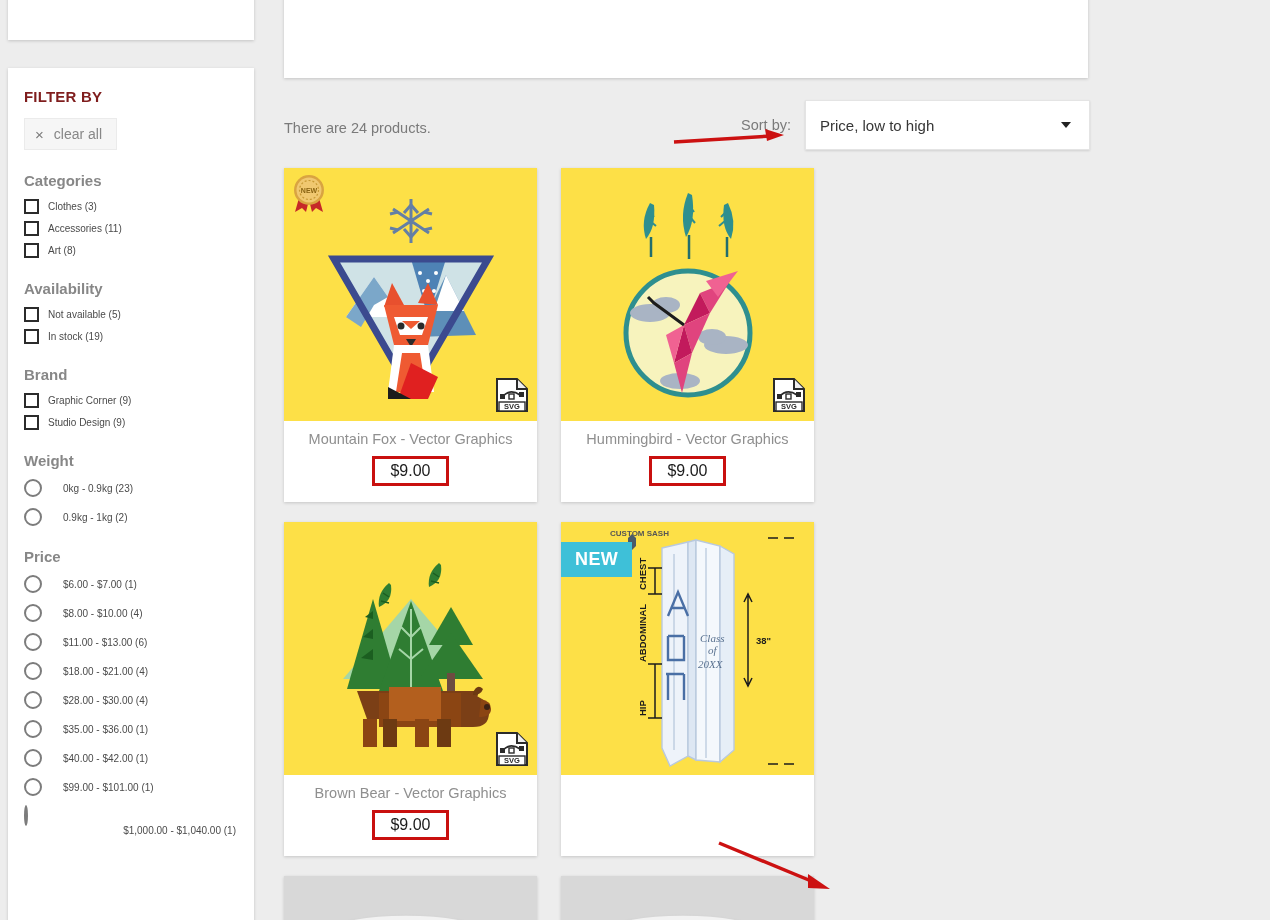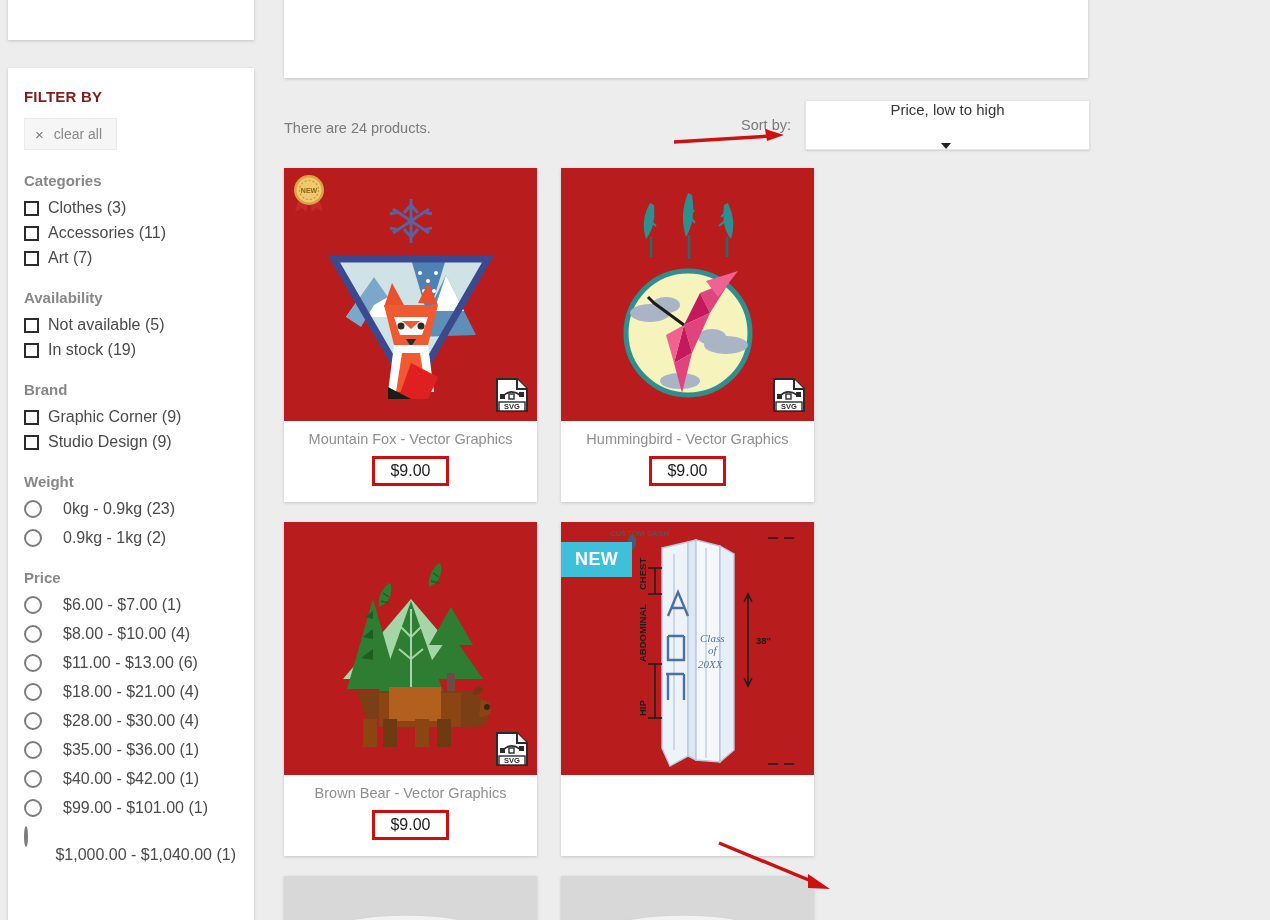--- a/index.html
+++ b/index.html
@@ -48,21 +48,21 @@
     margin-bottom: 7px; cursor: pointer;
   }
   .cb {
     width: 15px; height: 15px; border: 2px solid #2b2b2b;
     background: #fff; flex: 0 0 auto; margin-right: 9px;
   }
   .rb {
     width: 18px; height: 18px; border: 2px solid #7c7c7c; border-radius: 50%;
     background: #fff; flex: 0 0 auto; margin-right: 21px;
   }
-  .facet-label { font-size: 16px; color: #4a4a4a; white-space: nowrap; }
+  .facet-label { font-size: 10px; color: #4a4a4a; white-space: nowrap; }
   .facet-row.radio { margin-bottom: 11px; }
   .facet-row.wrap { display:block; margin-bottom: 4px; }
   .facet-row.wrap .rb { margin: 0 0 6px auto; }
   .facet-row.wrap .facet-label { display:block; text-align:right; padding-right: 2px;}
 
   
   .main { position: absolute; left: 284px; top: 100px; width: 806px; }
 
   .toolbar {
     position: relative; height: 56px;
@@ -70,34 +70,33 @@
   }
   .products-count { font-size: 14.5px; color: #7a7a7a; }
   .sort-wrap { position: absolute; right: 0; top: 0; display:flex; align-items:center; }
   .sort-label { font-size: 14.5px; color: #7a7a7a; margin-right: 14px; }
   .sort-select {
     width: 285px; height: 50px; background: #fff;
     border: 1px solid #e4e4e4; box-shadow: 0 1px 2px rgba(0,0,0,.12);
     display: flex; align-items: center; padding: 0 14px;
     font-size: 15px; color: #363636; cursor: pointer;
     justify-content: space-between;
-    flex-direction: column;
   }
   .caret { width:0;height:0;border-left:5px solid transparent;border-right:5px solid transparent;border-top:6px solid #222; margin-right:4px;}
 
   
   .grid { display: flex; flex-wrap: wrap; gap: 20px 24px; margin-top: 12px; }
   .product-card {
     position: relative; width: 253px; background: #fff;
     box-shadow: 0 1px 3px rgba(0,0,0,.17);
   }
   .thumb {
     position: relative; height: 253px; width: 100%;
     display: flex; align-items: center; justify-content: center;
-    overflow: hidden; background: #b91c1c;
+    overflow: hidden; background: #fde047;
   }
   .thumb.gray { background: #d8d8d8; }
   .thumb svg { display:block; }
 
   .card-body { padding: 10px 0 16px; text-align: center; }
   .product-name {
     font-size: 14.5px; color: #8f8f8f; margin-bottom: 9px;
   }
   .price-box {
     display: inline-block; border: 3px solid #c9100f;
@@ -156,21 +155,21 @@
         <div class="facet-row">
           <span class="cb"></span>
           <span class="facet-label">Clothes (3)</span>
         </div>
         <div class="facet-row">
           <span class="cb"></span>
           <span class="facet-label">Accessories (11)</span>
         </div>
         <div class="facet-row">
           <span class="cb"></span>
-          <span class="facet-label">Art (7)</span>
+          <span class="facet-label">Art (8)</span>
         </div>
         <div class="facet-title">Availability</div>
         <div class="facet-row">
           <span class="cb"></span>
           <span class="facet-label">Not available (5)</span>
         </div>
         <div class="facet-row">
           <span class="cb"></span>
           <span class="facet-label">In stock (19)</span>
         </div>

